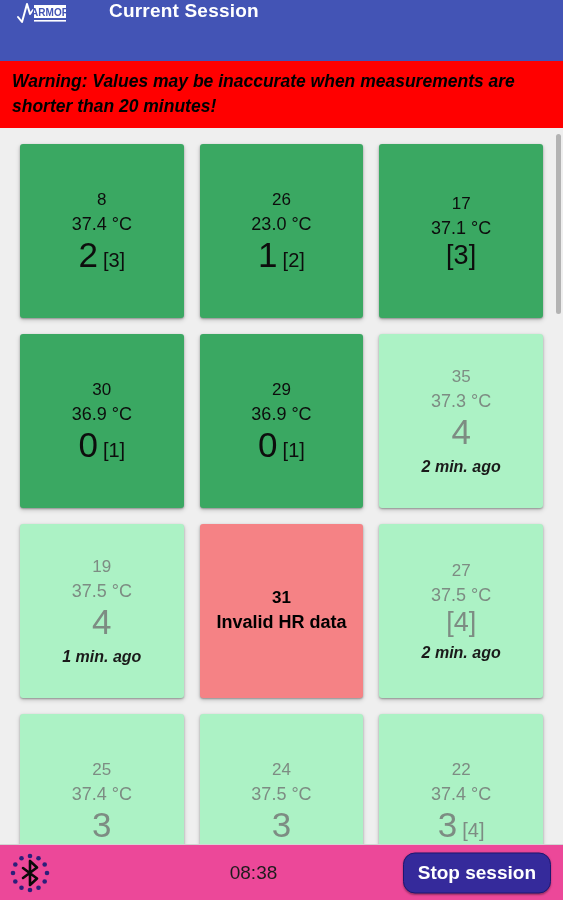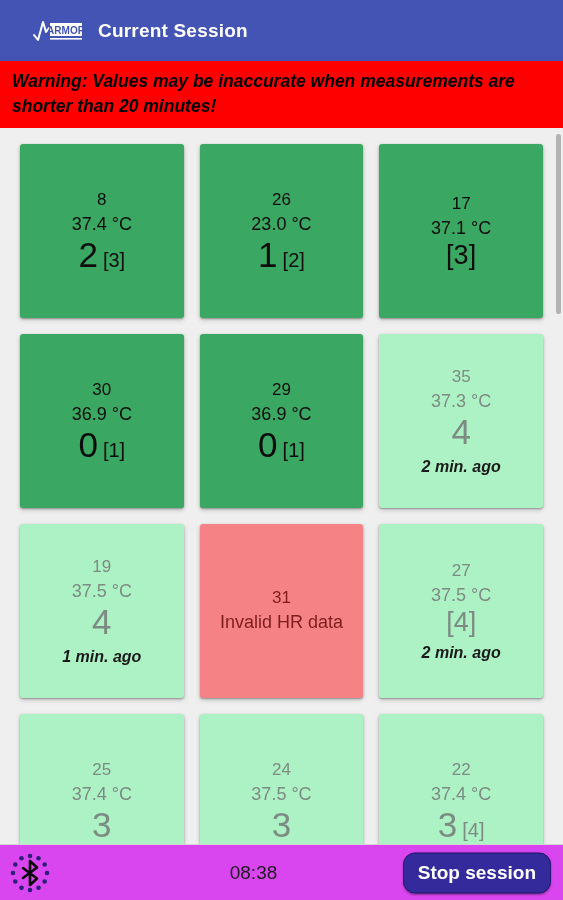--- a/index.html
+++ b/index.html
@@ -13,23 +13,24 @@
     position: relative;
     width: 563px; height: 900px;
     display: flex; flex-direction: column;
     background: #efefef;
   }
 
   
   .appbar {
     height: 61px;
     background: #4354b5;
-    display: flex; align-items: center;
-    padding-left: 32px;
+    display: flex; align-items: flex-start;
+    padding-left: 16px;
     flex: 0 0 61px;
+    gap: 27px;
   }
   .logo {
     width: 52px; height: 26px;
     display: flex; align-items: center;
     margin-right: 14px;
   }
   .logo svg { display: block; }
   .appbar-title {
     color: #ffffff;
     font-size: 19px;
@@ -128,21 +129,21 @@
   .card.active .card-hr,
   .card.active .card-hr-brackets { color: #0d0d0d; }
 
   .card.stale .card-id,
   .card.stale .card-temp,
   .card.stale .card-hr,
   .card.stale .card-hr-brackets { color: #7d8c83; }
   .card.stale .card-ago { color: #1a1a1a; }
 
   .card.invalid .card-id,
-  .card.invalid .card-msg { color: #7f1d1d; }
+  .card.invalid .card-msg { color: #000000; font-weight: bold; }
 
   
   .card .content {
     display: flex;
     flex-direction: column;
     align-items: center;
     justify-content: center;
   }
 
   
@@ -156,21 +157,21 @@
     top: 6px; left: 0;
     width: 5px; height: 180px;
     background: #b3b3b3;
     border-radius: 3px;
   }
 
   
   .bottombar {
     flex: 0 0 56px;
     height: 56px;
-    background: #d946ef;
+    background: #ec4899;
     border-top: 1px solid #d4d4d4;
     display: flex;
     align-items: center;
     position: relative;
   }
   .bt-icon {
     position: absolute;
     left: 8px; top: 50%;
     transform: translateY(-50%);
     width: 44px; height: 44px;

